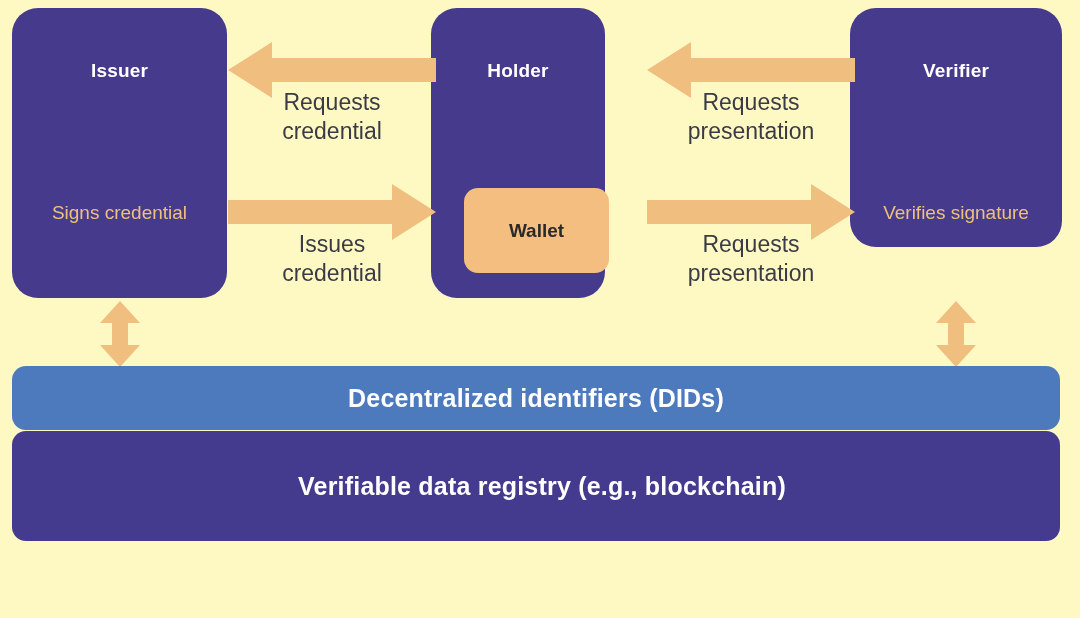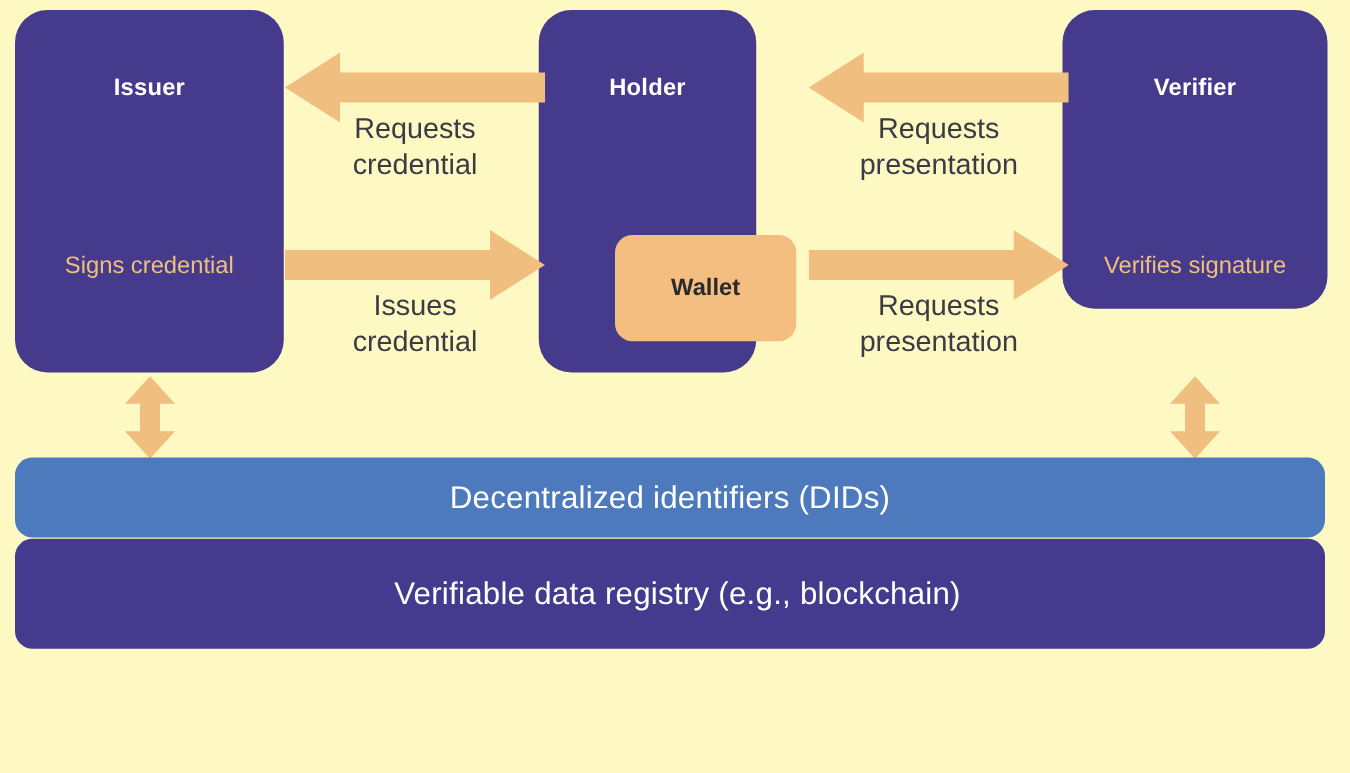--- a/index.html
+++ b/index.html
@@ -53,21 +53,20 @@
     position: absolute;
     left: 33px;
     top: 180px;
     width: 145px;
     height: 85px;
     background: #F3BE80;
     border-radius: 14px;
     display: flex;
     align-items: center;
     justify-content: center;
-    margin-left: 28px;
   }
   .wallet-chip span {
     color: #2a2a2a;
     font-size: 19px;
     font-weight: bold;
   }
 
   
   .h-arrow {
     position: absolute;
@@ -100,32 +99,32 @@
     left: 12px;
     width: 1048px;
     border-radius: 14px;
     display: flex;
     align-items: center;
     justify-content: center;
     box-sizing: border-box;
   }
   .layer-bar span {
     color: #ffffff;
-    font-weight: normal;
+    font-weight: bold;
     font-size: 25px;
     letter-spacing: 0.2px;
   }
   #did-bar {
     top: 366px;
     height: 64px;
     background: #4D79BD;
   }
   #registry-bar {
     top: 431px;
-    height: 88px;
+    height: 110px;
     background: #443A8E;
     padding-left: 12px;
   }
 
   
   #caption {
     position: absolute;
     left: 0;
     right: 0;
     top: 578px;

